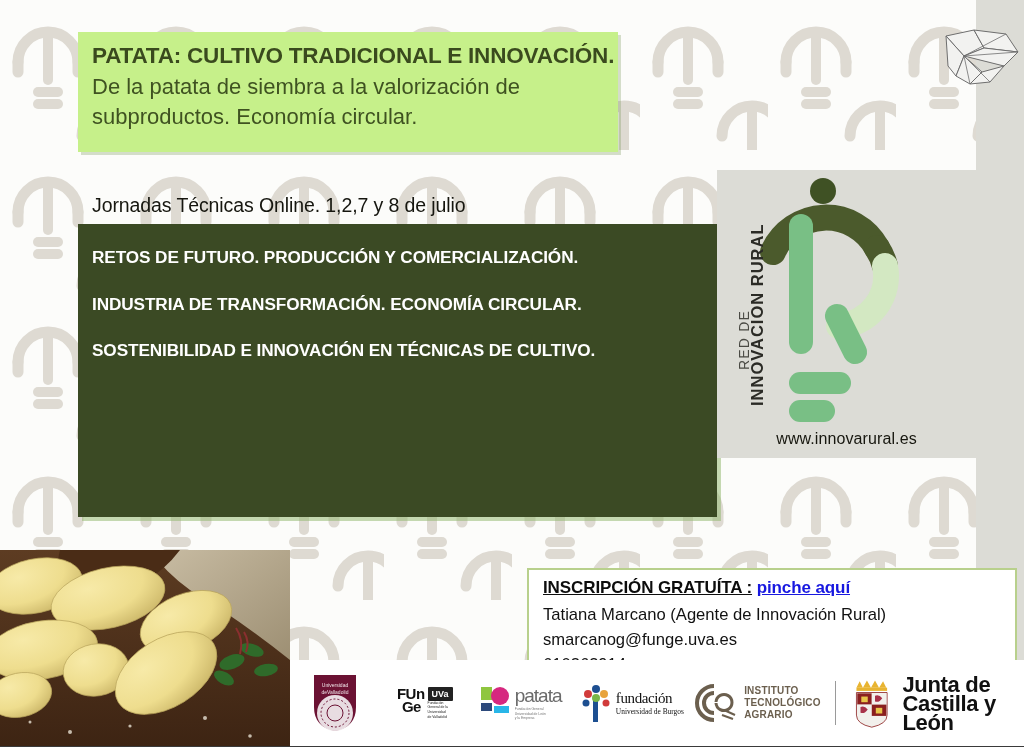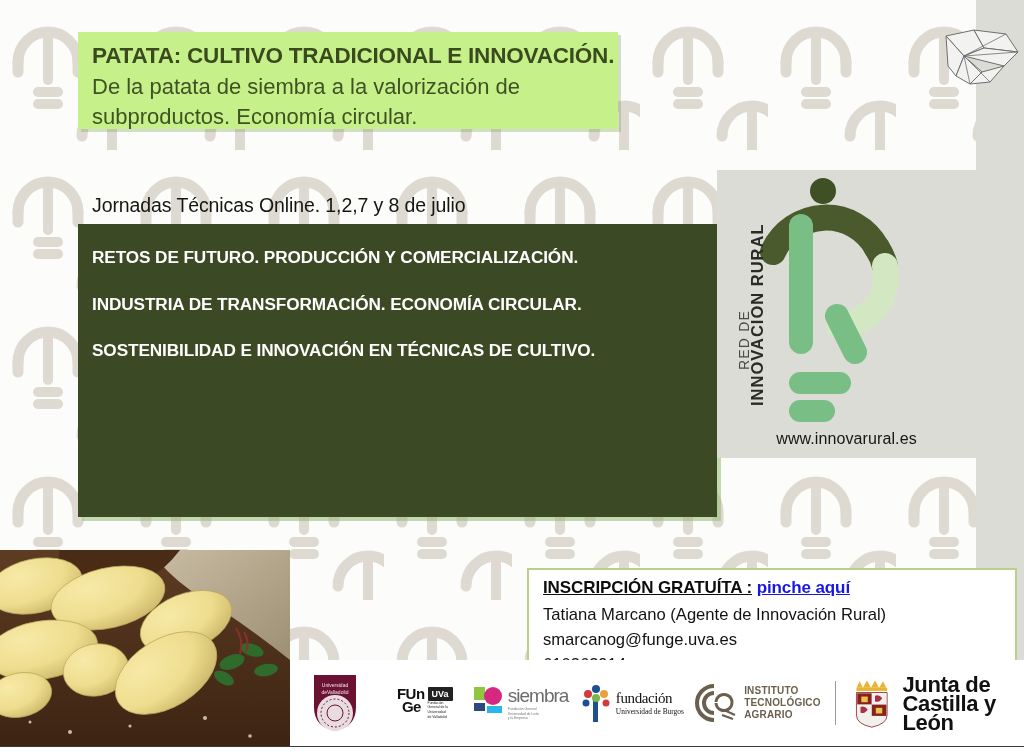--- a/index.html
+++ b/index.html
@@ -21,21 +21,21 @@
   .bg-right-band{
     position:absolute;right:0;top:0;width:48px;height:746px;
     background:#dcdcd6;
   }
 
   
   .origami{position:absolute;left:944px;top:26px;width:76px;height:64px;}
 
   
   .title-box{
-    position:absolute;left:78px;top:32px;width:540px;height:97px;
+    position:absolute;left:78px;top:32px;width:540px;height:120px;
     background:#c6f08a;
     box-shadow:3px 3px 0 rgba(120,150,90,.30);
     padding:10px 14px 0 14px;box-sizing:border-box;
   }
   .title-line1{
     font-size:22.5px;font-weight:bold;color:#3a4a1e;letter-spacing:-.2px;
     line-height:27px;margin:0 0 3px 0;white-space:nowrap;
   }
   .title-line2{
     font-size:22px;color:#3f5221;line-height:30px;margin:0;font-weight:400;
@@ -296,21 +296,21 @@
     </div>
 
     <div class="logo-slot" style="width:128px;">
       <svg width="30" height="34" viewBox="0 0 30 34">
         <rect x="1" y="1" width="11" height="13" fill="#8fc63f"></rect>
         <circle cx="20" cy="10" r="9" fill="#d6287f"></circle>
         <rect x="1" y="17" width="11" height="8" fill="#2d4a7c"></rect>
         <rect x="14" y="20" width="15" height="7" fill="#29b6e8"></rect>
       </svg>
       <div style="margin-left:5px;">
-        <div class="fgulem-txt">siembra</div>
+        <div class="fgulem-txt">patata</div>
         <div class="fgulem-sub">
           Fundación General<br>Universidad de León<br>y la Empresa
         </div>
       </div>
     </div>
 
     <div class="logo-slot" style="width:146px;">
       <svg width="32" height="38" viewBox="0 0 32 38">
         <rect x="13" y="16" width="5" height="22" fill="#1d4f91"></rect>
         <circle cx="8" cy="10" r="4" fill="#d13b3b"></circle>

